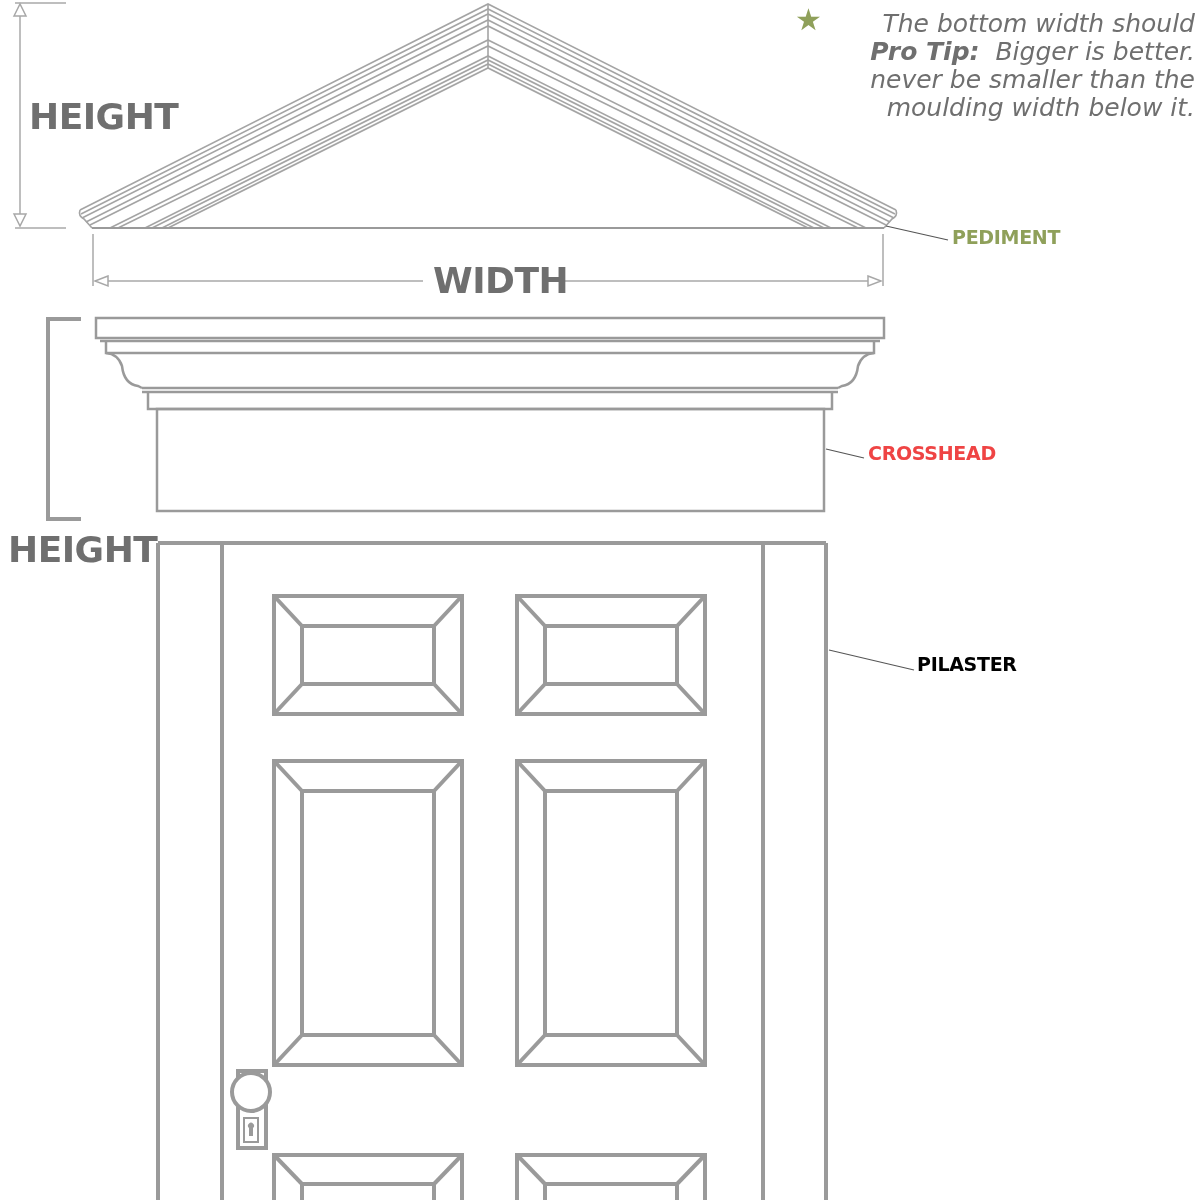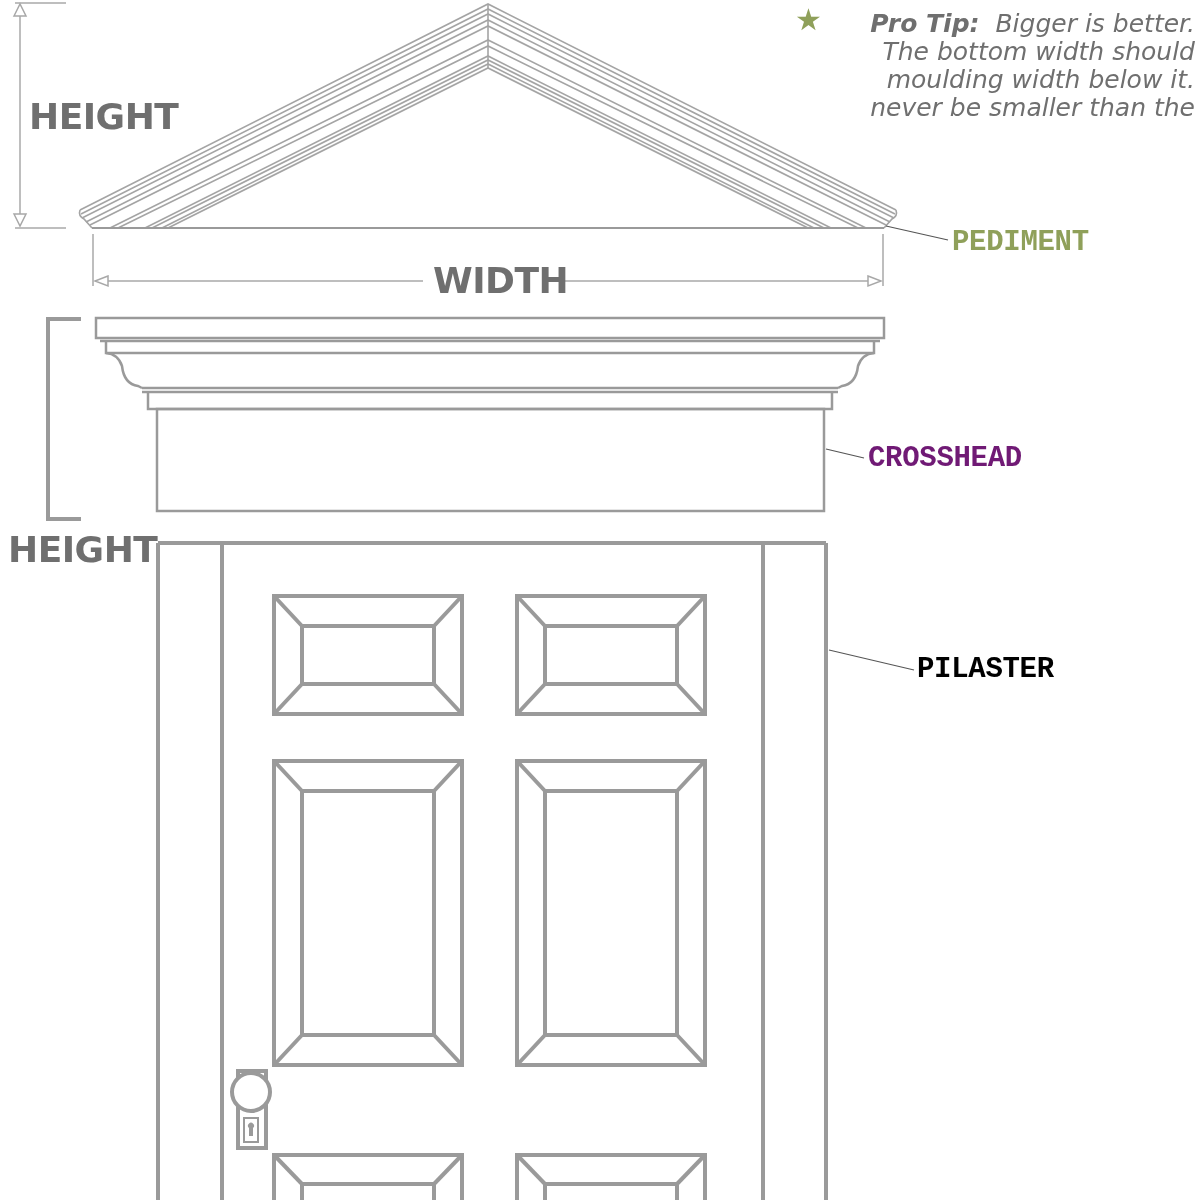--- a/index.html
+++ b/index.html
@@ -1,20 +1,20 @@
 <!DOCTYPE html>
 <html><head>
   <meta charset="utf-8">
   <style>
     html, body { margin: 0; padding: 0; background: #ffffff; }
     body { width: 1200px; height: 1200px; position: relative; overflow: hidden; font-family: "Liberation Sans", sans-serif; }
     svg.diagram { position: absolute; left: 0; top: 0; width: 1200px; height: 1200px; }
     .label { position: absolute; font-family: "DejaVu Sans", sans-serif; font-weight: bold; white-space: nowrap; }
     .dim-label { color: #6f6f6f; font-size: 36px; letter-spacing: -0.5px; }
-    .part-label { font-size: 29px; letter-spacing: -0.3px; font-family: Liberation Mono, monospace; }
+    .part-label { font-size: 19px; letter-spacing: -0.3px; }
     .protip { position: absolute; left: 795px; top: 10px; width: 400px; text-align: right; font-family: "DejaVu Sans", sans-serif; font-style: italic; font-size: 25px; line-height: 28px; color: #6f6f6f; }
     .protip .head { font-weight: bold; }
     .protip .star { position: absolute; left: 0px; top: -4px; font-style: normal; font-size: 30px; }
     .protip .line { display: block; }
   </style>
 </head>
 <body>
 
 <svg class="diagram" viewBox="0 0 1200 1200" xmlns="http://www.w3.org/2000/svg">
 
@@ -155,25 +155,25 @@
   <g fill="none" stroke="#9a9a9a" stroke-width="4">
     <rect x="238" y="1071" width="28" height="77"></rect>
     <circle cx="251" cy="1092" r="19" fill="#ffffff"></circle>
     <rect x="244" y="1118" width="14" height="24" stroke-width="2"></rect>
     <path d="M249 1136 L249 1128 A3 3 0 1 1 253 1128 L253 1136 Z" fill="#9a9a9a" stroke="none"></path>
   </g>
 </svg>
 
 <div class="protip">
   <span class="star" style="color:#8fa05a;">★</span>
+  <span class="line">The bottom width should</span>
   <span class="line"><span class="head">Pro Tip:</span>&nbsp; <span>Bigger is better.</span></span>
-  <span class="line">The bottom width should</span>
+  <span class="line">never be smaller than the</span>
   <span class="line">moulding width below it.</span>
-  <span class="line">never be smaller than the</span>
 </div>
 
 <div class="label dim-label" style="left:29px; top:96px;">HEIGHT</div>
 <div class="label dim-label" style="left:433px; top:260px;">WIDTH</div>
 <div class="label dim-label" style="left:8px; top:529px;">HEIGHT</div>
 
 <div class="label part-label" style="left:952px; top:226px; color:#8fa05a;">PEDIMENT</div>
-<div class="label part-label" style="left:868px; top:442px; color:#701a75;">CROSSHEAD</div>
+<div class="label part-label" style="left:868px; top:442px; color:#ef4444;">CROSSHEAD</div>
 <div class="label part-label" style="left:917px; top:653px; color:#000000;">PILASTER</div>
 
 </body></html>

